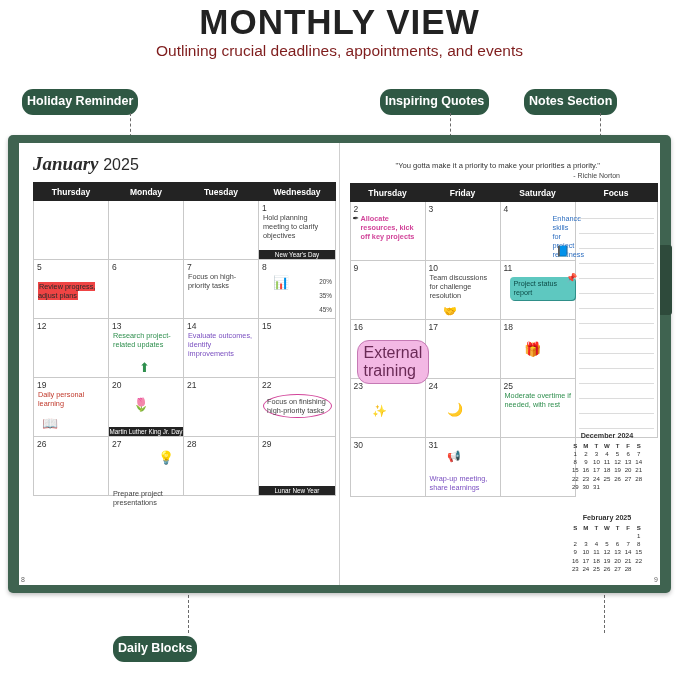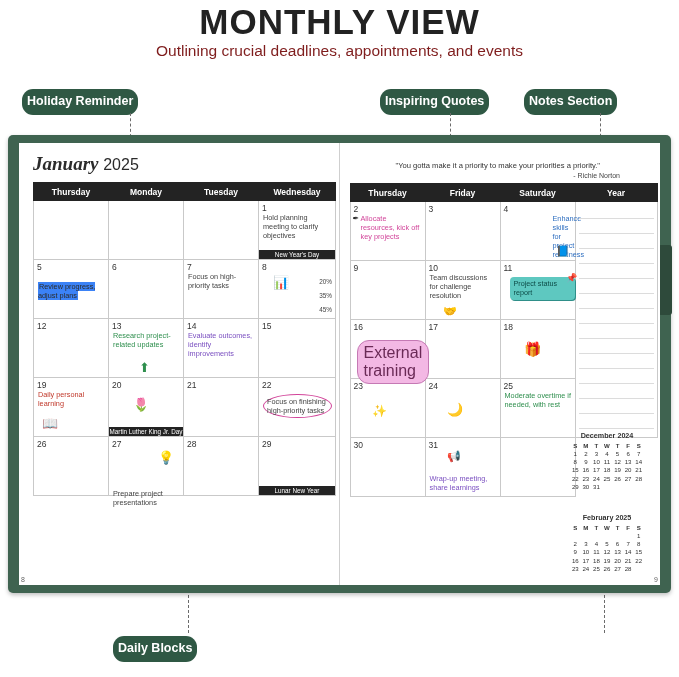--- a/index.html
+++ b/index.html
@@ -70,29 +70,29 @@
     height:58px;padding:0;
   }
   .dnum{font-size:8.5px;color:#333;padding:2px 0 0 3px;}
   .cell-txt{
     position:absolute;left:4px;right:3px;top:12px;font-size:7.3px;line-height:1.25;
     font-family:"Liberation Sans",sans-serif;
   }
   .hand{font-family:"Liberation Sans",sans-serif;}
   .purple{color:#7a4fc0;}
   .green{color:#2f8f4e;}
-  .pink{color:#d2459a;}
+  .pink{color:#d2459a;font-weight:bold;}
   .blue{color:#2f6fc0;margin-left:48px;}
   .red{color:#c0392b;}
   .gray{color:#444;}
   .holiday{
     position:absolute;left:0;bottom:0;width:100%;background:#232323;color:#fff;
     font-size:6.3px;text-align:center;line-height:9px;height:9px;
   }
-  .hl-yellow{background:#3b82f6;padding:0 1px;}
+  .hl-yellow{background:#ef4444;padding:0 1px;}
   .ellipse{
     border:1px solid #d2459a;border-radius:50%;padding:2px 3px;display:inline-block;
   }
   .pill-pink{background:#f3b8e4;border:1px solid #c579b4;border-radius:12px;padding:3px 6px;display:inline-block;color:#6a2a56;}
   .note-box{
     background:#5ec8c0;color:#0d4b47;border-radius:4px;padding:3px 4px;
     font-size:7.2px;line-height:1.2;display:inline-block;
     box-shadow:1px 1px 0 #2f8f89;
   }
   .pin{position:absolute;right:-3px;top:-4px;font-size:9px;}
@@ -264,21 +264,21 @@
         <div class="pg-inner" style="padding:10px 14px 0 10px;">
           <div class="quote">"You gotta make it a priority to make your priorities a priority."</div>
           <div class="quote-author">- Richie Norton</div>
 
           <table class="cal" style="width:295px;margin-top:4px;">
             <tbody>
                 <tr>
               <th style="width:72px;">Thursday</th>
               <th style="width:72px;">Friday</th>
               <th style="width:72px;">Saturday</th>
-              <th style="width:79px;">Year</th>
+              <th style="width:79px;">Focus</th>
             </tr>
 
             <tr>
               <td>
                 <div class="dnum">2</div>
                 <div class="cell-txt hand pink" style="left:10px;">Allocate resources, kick off key projects</div>
                 <div class="doodle" style="position:absolute;left:2px;top:13px;font-size:8px;">✒</div>
               </td>
               <td>
                     <div class="dnum">3</div>

